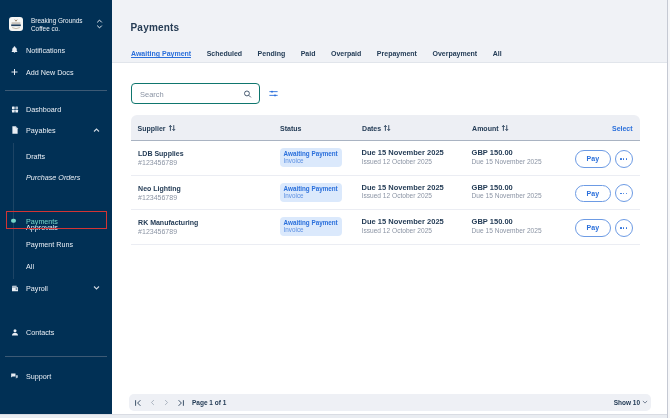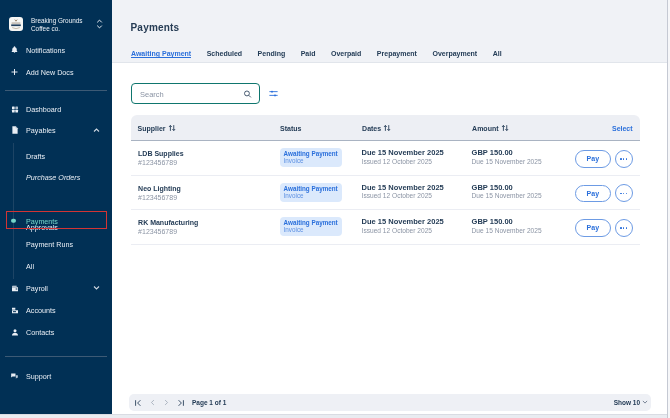--- a/index.html
+++ b/index.html
@@ -150,30 +150,20 @@
           <path d="M3 6a2 2 0 0 1 2-2h12v3H3z"></path>
           <path d="M3 8h18v12H3z"></path>
           <rect x="14" y="12" width="5" height="3" fill="#013055"></rect>
         </svg>
       </span>
     <span class="lbl">Payroll</span>
     <span class="chev"><svg width="7" height="5" viewBox="0 0 7 5">
           <path d="M1 1 L3.5 3.5 L6 1" stroke="#cdd6e0" stroke-width="1.1" fill="none"></path>
         </svg></span>
   </div>
-  <div class="navitem" style="top:302px;">
-    <span class="ic">
-        <svg width="8" height="8" viewBox="0 0 24 24" fill="#e9eef5">
-          <path d="M3 4h10v6H3z"></path>
-          <path d="M3 11h18v9H3z"></path>
-          <rect x="6" y="14" width="9" height="3" fill="#013055"></rect>
-        </svg>
-      </span>
-    <span class="lbl">Accounts</span>
-  </div>
   <div class="navitem" style="top:324px;">
     <span class="ic">
         <svg width="8" height="8" viewBox="0 0 24 24" fill="#e9eef5">
           <circle cx="12" cy="7" r="4.5"></circle>
           <path d="M3 21c0-5 4-8 9-8s9 3 9 8z"></path>
         </svg>
       </span>
     <span class="lbl">Contacts</span>
   </div>
   <div class="divider" style="top:356px;"></div>

